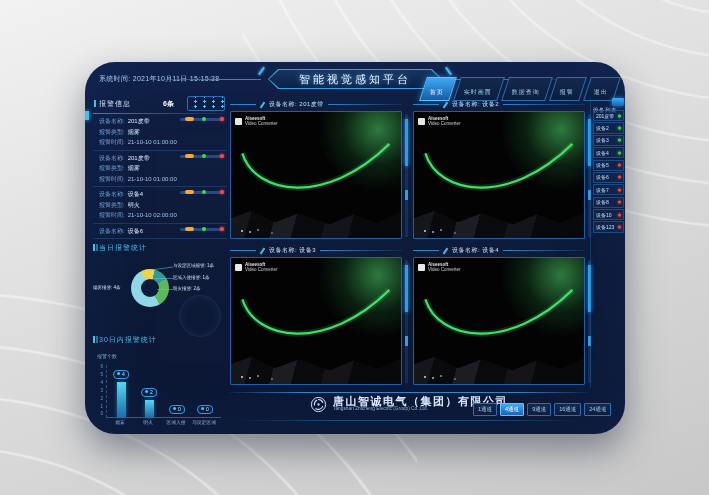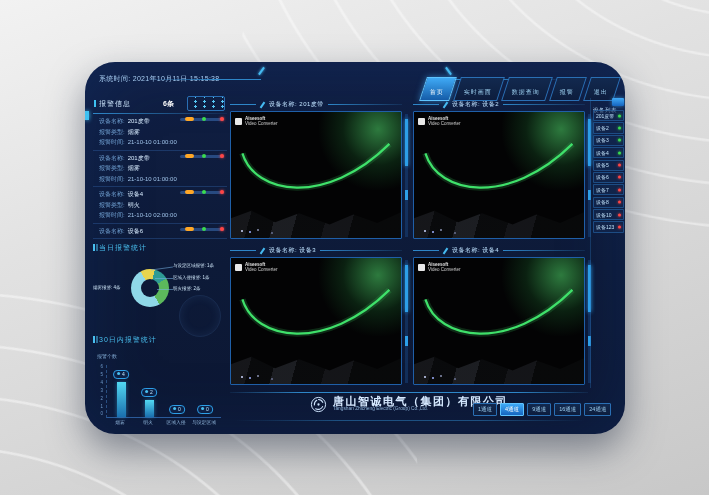--- a/index.html
+++ b/index.html
@@ -160,20 +160,26 @@
   <div class="streak bl"></div>
 
   <div class="dashboard">
     <div class="edge-accent"></div>
 
     <div class="sys-time">系统时间: 2021年10月11日 15:15:38</div>
     <div class="hline l"></div>
     <div class="hline r"></div>
     <div class="slash sl-l"></div>
     <div class="slash sl-r"></div>
+    <div class="title-wrap">
+      <div class="title-outer"></div>
+      <div class="title-inner">
+          <span>智能视觉感知平台</span>
+        </div>
+    </div>
     <div class="nav">
       <div class="nav-btn" data-active="true"><span>首页</span></div>
       <div class="nav-btn"><span>实时画面</span></div>
       <div class="nav-btn"><span>数据查询</span></div>
       <div class="nav-btn"><span>报警</span></div>
       <div class="nav-btn"><span>退出</span></div>
     </div>
 
     <div class="sidebar-left">
       <div class="sb-head">

